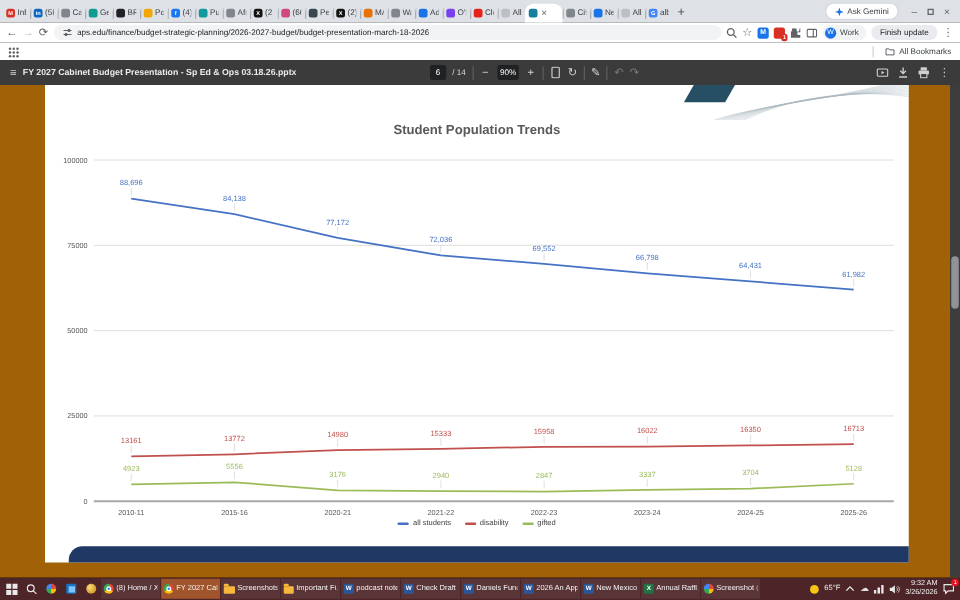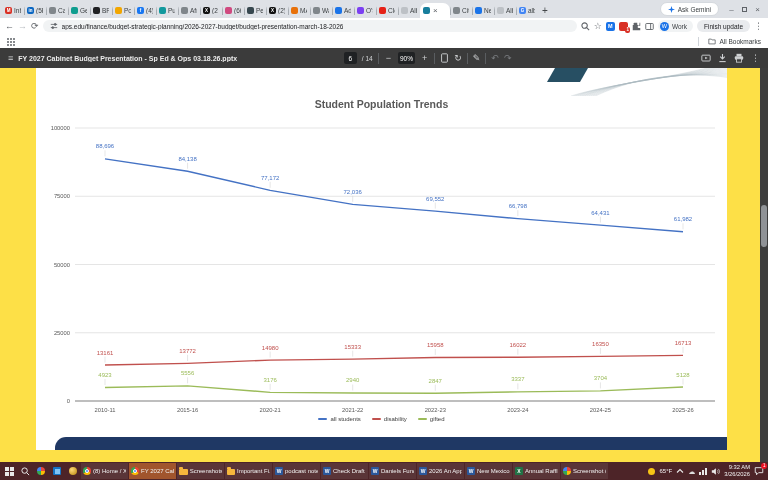--- a/index.html
+++ b/index.html
@@ -46,21 +46,21 @@
   .pdfic.dim{color:#7a7d80}
   .pdftitle{font-size:7px;font-weight:bold;color:#ececec;white-space:nowrap;overflow:hidden;max-width:300px}
   .sp1{flex:.7}.sp2{flex:1.3}
   .pgbox{min-width:13px;height:12px;background:#1f2123;border-radius:2px;color:#fff;font-size:6.5px;display:flex;align-items:center;justify-content:center;padding:0 2px}
   .pgtotal{font-size:6.5px;color:#d7d9db;white-space:nowrap}
   .zbtn{font-size:9px;color:#cfd1d3;padding:0 2px}
   .vdiv{width:1px;height:11px;background:#5a5d60}
   .rgrp{display:flex;align-items:center;gap:7px}
 
   
-  .content{position:relative;flex:1;background:#fde047;overflow:hidden}
+  .content{position:relative;flex:1;background:#a16207;overflow:hidden}
   .slide{position:absolute;left:36px;top:0;width:691px;height:382px;background:#fff}
   .scrollbar{position:absolute;right:0;top:0;width:8px;height:100%;background:#3d3d3d}
   .thumb{position:absolute;left:1px;width:6px;top:137px;height:42px;background:#8f9296;border-radius:3px}
   .teal-poly{position:absolute;left:506px;top:0}
   .swirl{position:absolute;right:0;top:0}
   .footerbar{position:absolute;left:19px;right:0;top:369px;height:13px;background:#1f3864;border-top-left-radius:11px}
   .ctitle{position:absolute;left:0;top:30px;width:100%;text-align:center;font-size:10.5px;font-weight:bold;color:#595959}
   #chart-svg{position:absolute;left:0;top:0}
   .legend{position:absolute;left:0;top:348px;width:100%;display:flex;justify-content:center;align-items:center;gap:11px}
   .litem{display:flex;align-items:center;gap:3px;font-size:6px;color:#404040}

